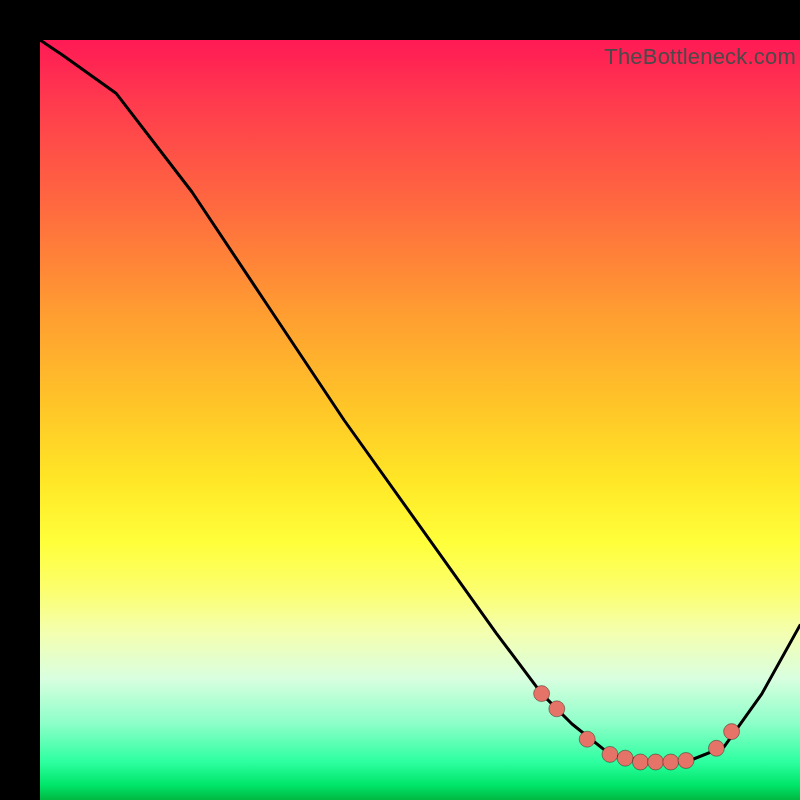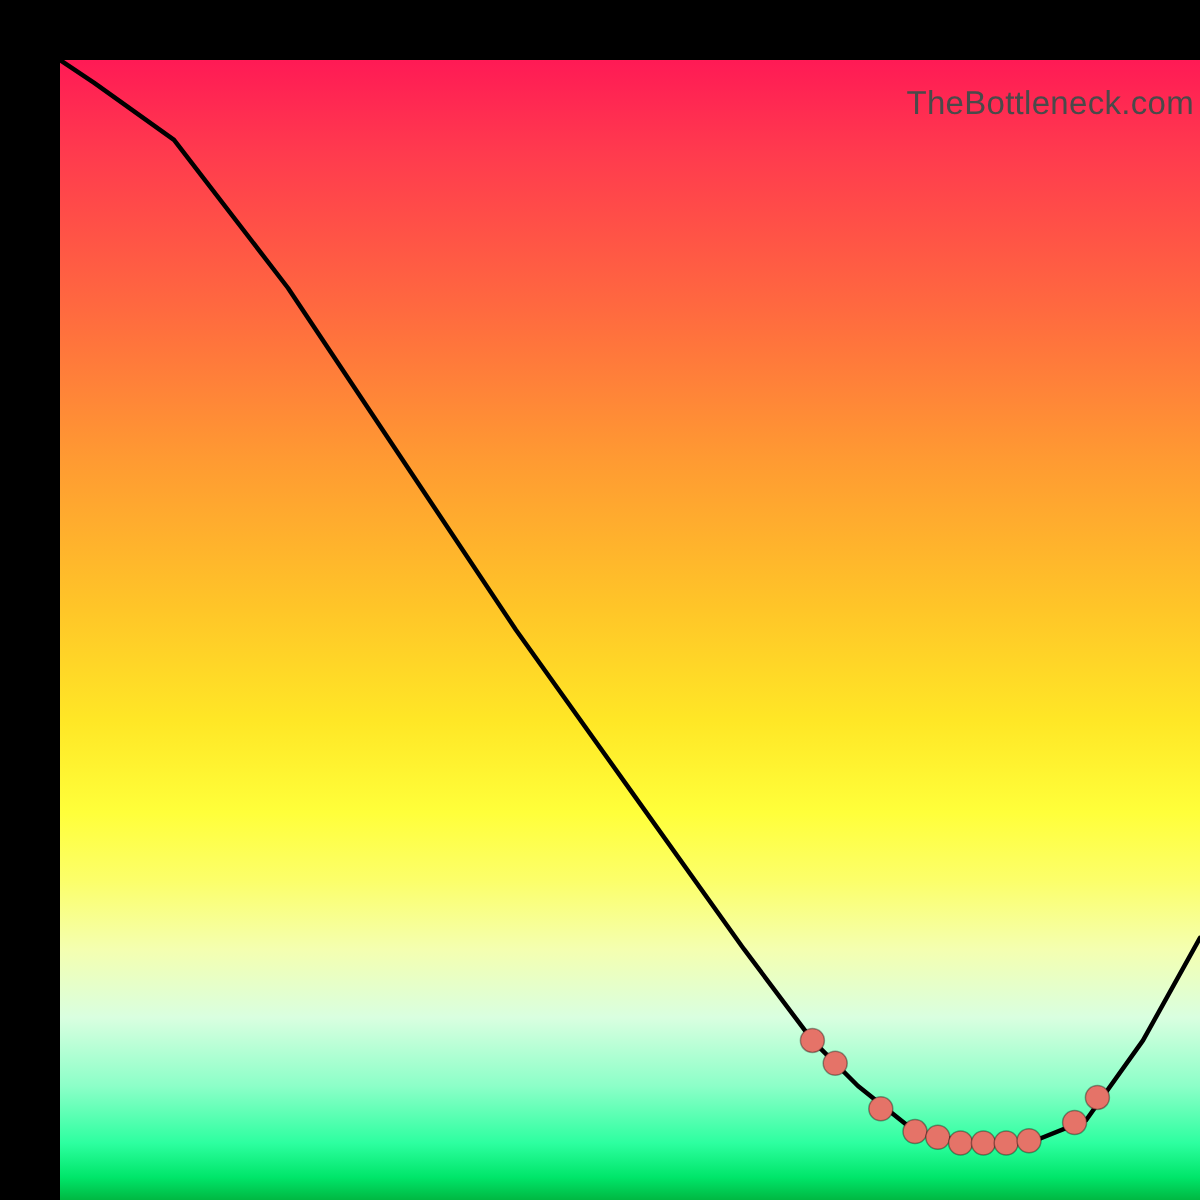--- a/index.html
+++ b/index.html
@@ -39,21 +39,21 @@
       #f4ffb0 78%,
       #d9ffe0 84%,
       #8cffc8 90%,
       #2dffa0 95%,
       #00e66a 98%,
       #00b842 100%
     );
   }
   .watermark {
     position: absolute;
-    top: 16px;
+    top: 4px;
     right: 4px;
     font-size: 22px;
     font-weight: 500;
     color: #4a4a4a;
     letter-spacing: 0.2px;
     user-select: none;
   }
   svg.curve {
     position: absolute;
     inset: 0;

